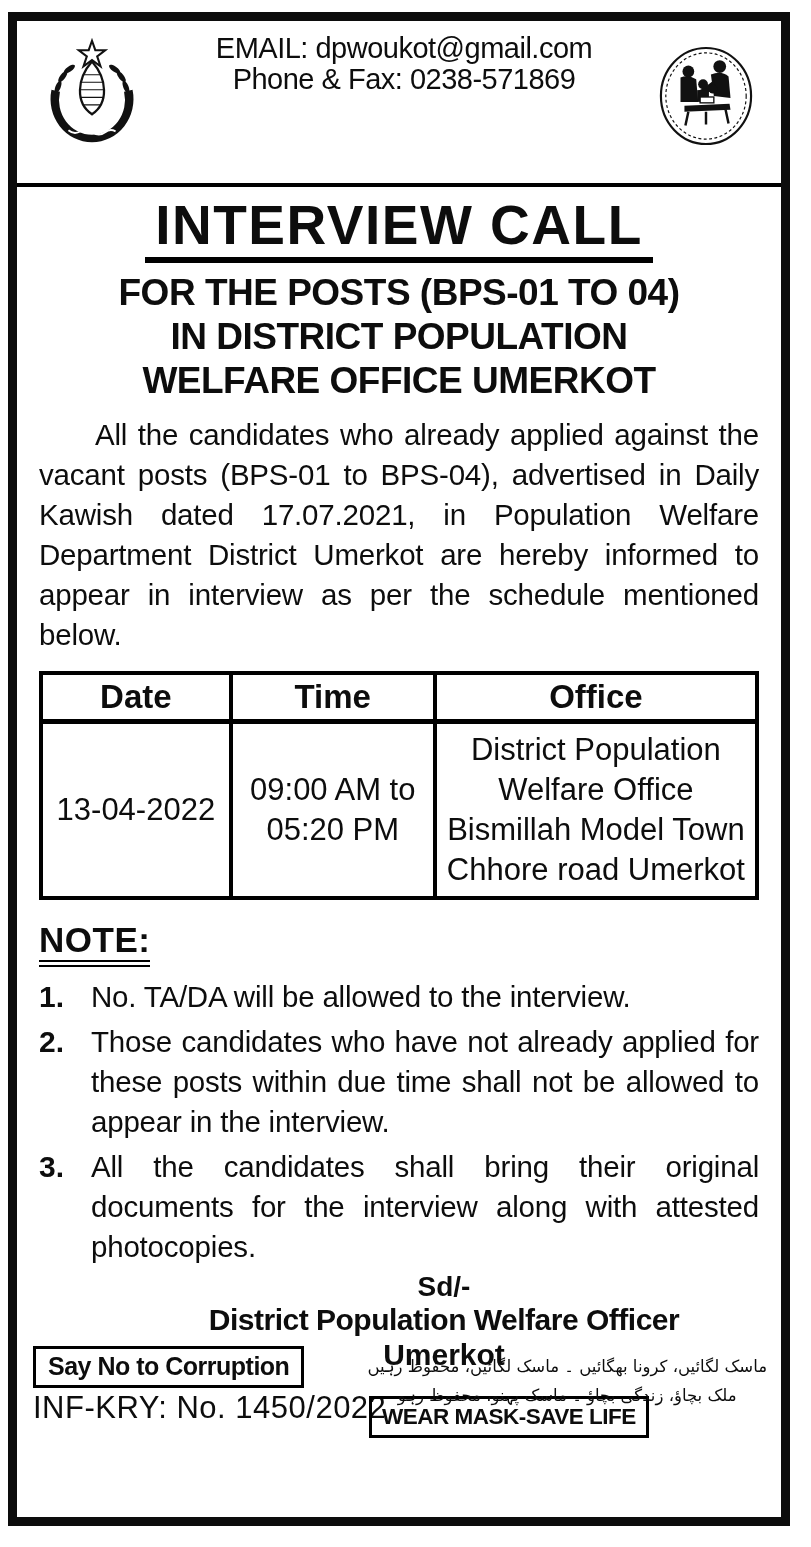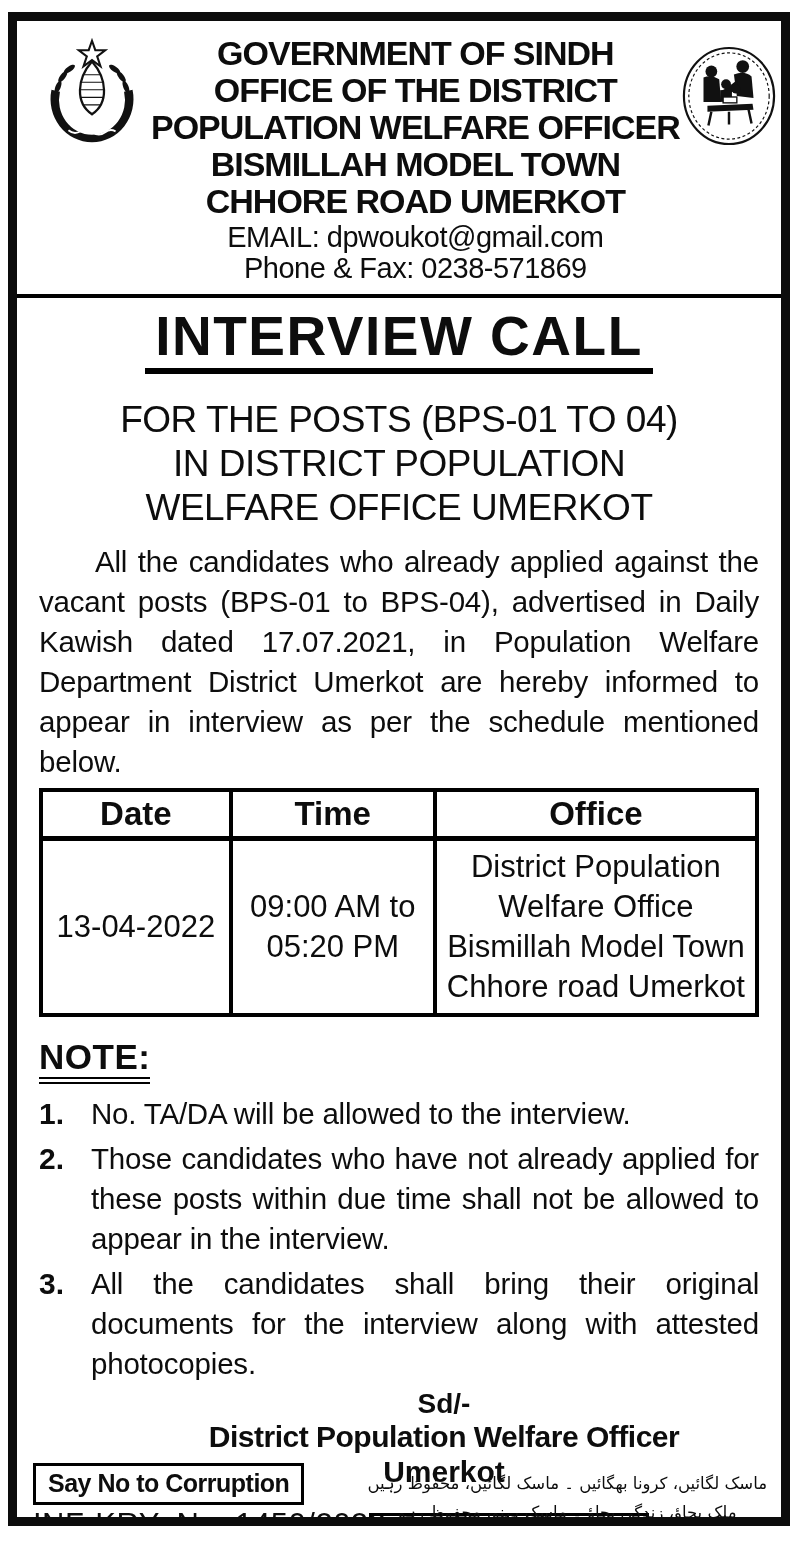--- a/index.html
+++ b/index.html
@@ -16,25 +16,25 @@
   
   .header{display:grid;grid-template-columns:112px 1fr 102px;align-items:start;}
   .logo-left{margin-top:6px;}
   .logo-right{margin-top:14px;}
   .org{ text-align:center;font-weight:bold;font-size:34px;line-height:37px;letter-spacing:-1px;padding-top:4px;white-space:nowrap;}
   .contact{font-weight:normal;font-size:29px;line-height:31px;letter-spacing:-0.5px;margin-top:2px;}
   .rule{border-top:4px solid #000;margin:10px -22px 0;}
   
   .title-wrap{text-align:center;margin-top:10px;}
   .title{display:inline-block;font-size:55px;font-weight:bold;letter-spacing:1.5px;line-height:1.02;border-bottom:6px solid #000;padding:0 10px 4px;}
-  .subtitle{text-align:center;font-weight:normal;font-size:37px;line-height:44px;letter-spacing:-0.5px;margin-top:24px;}
+  .subtitle{text-align:center;font-weight:bold;font-size:37px;line-height:44px;letter-spacing:-0.5px;margin-top:8px;}
   
   .body-par{font-size:29.5px;line-height:40px;text-align:justify;text-indent:56px;margin-top:12px;letter-spacing:-0.2px;}
   
-  table.schedule{width:100%;border-collapse:collapse;margin-top:6px;table-layout:fixed;}
+  table.schedule{width:100%;border-collapse:collapse;margin-top:16px;table-layout:fixed;}
   .schedule th,.schedule td{border:4px solid #000;text-align:center;vertical-align:middle;}
   .schedule th{font-size:33px;font-weight:bold;padding:3px 0;border-bottom:5px solid #000;}
   .schedule td{font-size:31px;padding:6px 6px;line-height:40px;text-align:center;}
   .col-date{width:26.5%;} .col-time{width:28.5%;} .col-venue{width:45%;}
   
   .note-heading{display:inline-block;font-size:35px;font-weight:bold;letter-spacing:0.5px;border-bottom:7px double #000;margin-top:20px;padding-bottom:0px;}
   .note-list{margin-top:10px;}
   .note-item{display:flex;margin-bottom:5px;}
   .note-num{flex:0 0 52px;font-weight:bold;font-size:30px;line-height:40px;}
   .note-text{flex:1;font-size:29.5px;line-height:40px;text-align:justify;letter-spacing:-0.2px;}
@@ -70,27 +70,20 @@
           <ellipse cx="93.5" cy="65" rx="7" ry="2.8" transform="rotate(82 93.5 65)"></ellipse>
         </g>
         <path d="M55,26 C39,44 37,70 55,82 C73,70 71,44 55,26 Z" fill="none" stroke="#111" stroke-width="2.4"></path>
         <path d="M46,40 h18 M43,48 h24 M42,56 h26 M43,64 h24 M46,72 h18" stroke="#111" stroke-width="1.2"></path>
         <path d="M12,56 A44,46 0 1,0 98,56 L89,58 A35,37 0 1,1 21,58 Z" fill="#111"></path>
         <path d="M30,99 q6,5 13,1 q6,-4 13,1 q6,5 13,0 q5,-4 11,-1" stroke="#fff" stroke-width="2" fill="none"></path>
       </svg>
     </div>
 
     <div>
-      <div class="org">
-        <div>GOVERNMENT OF SINDH</div>
-        <div>OFFICE OF THE DISTRICT</div>
-        <div>POPULATION WELFARE OFFICER</div>
-        <div>BISMILLAH MODEL TOWN</div>
-        <div>CHHORE ROAD UMERKOT</div>
-      </div>
       <div class="contact" style="text-align:center;">
         <div>EMAIL: dpwoukot@gmail.com</div>
         <div>Phone &amp; Fax: 0238-571869</div>
       </div>
     </div>
 
     <div class="logo-right">
       <svg viewBox="0 0 100 104" width="98" height="102" aria-hidden="true">
         <ellipse cx="50" cy="52" rx="46" ry="49" fill="none" stroke="#111" stroke-width="2.2"></ellipse>
         <ellipse cx="50" cy="52" rx="41" ry="44" fill="none" stroke="#111" stroke-width="1.2" stroke-dasharray="3 2.5"></ellipse>

